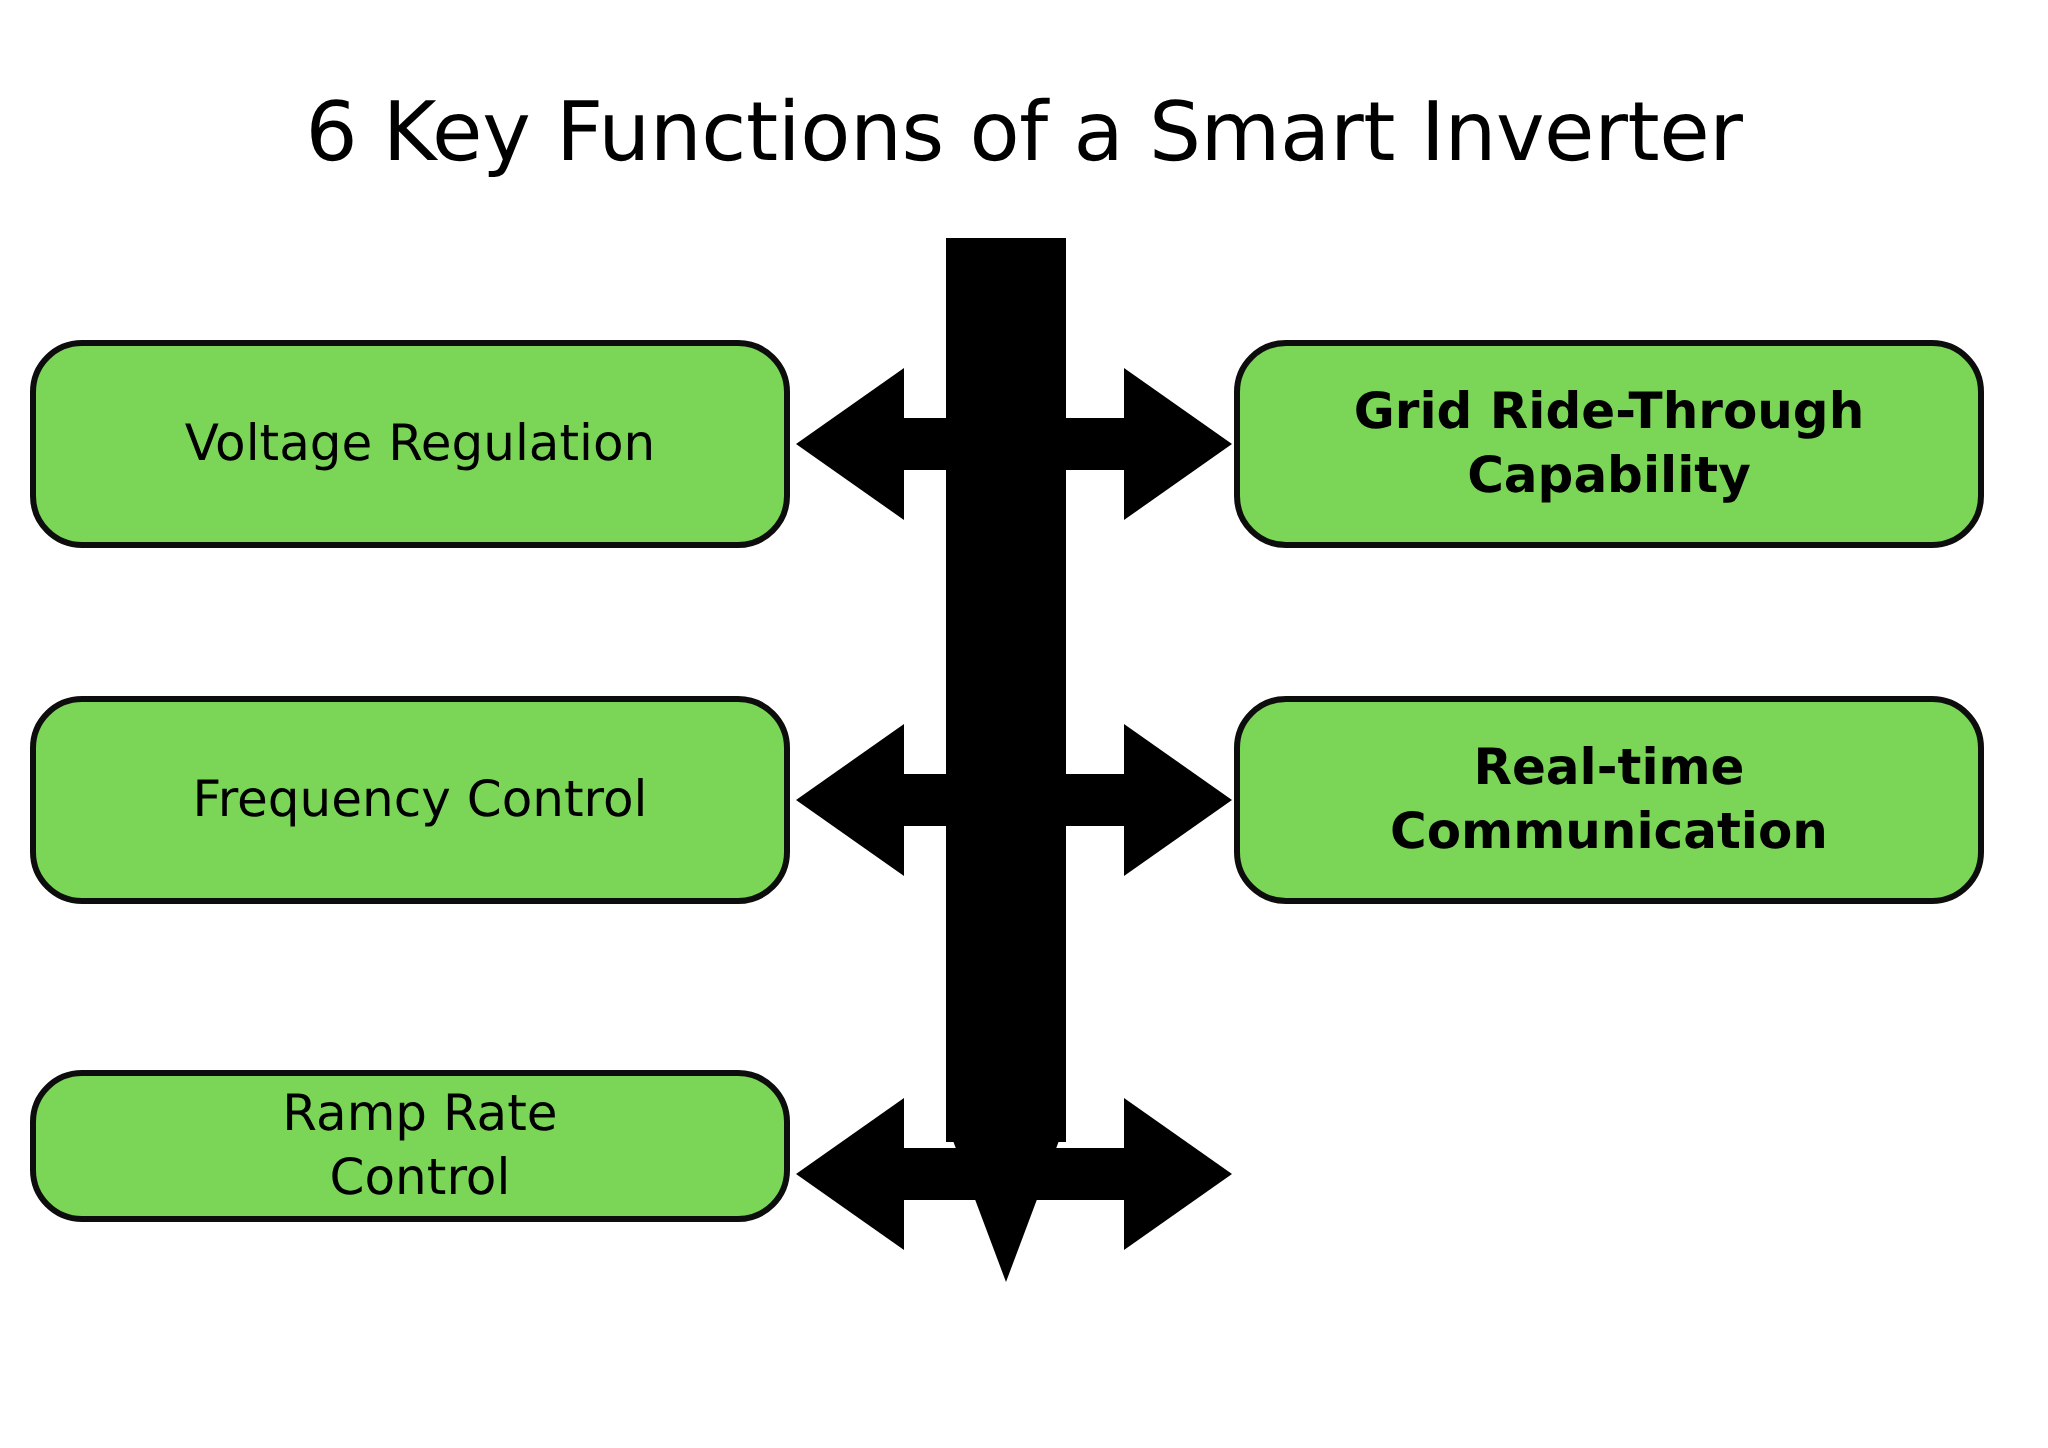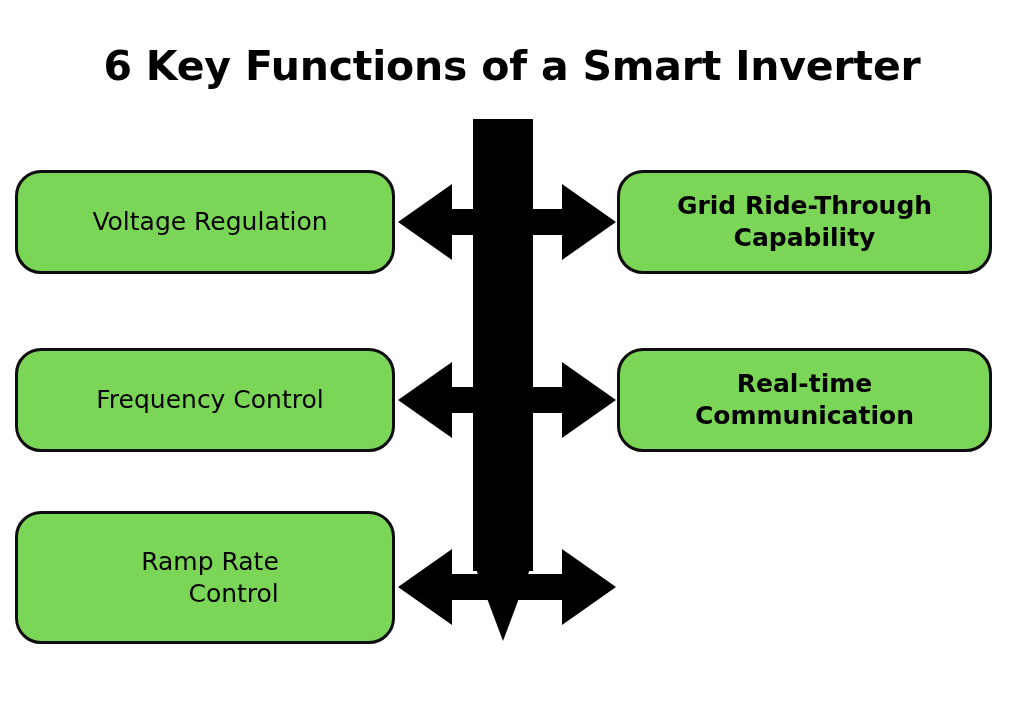--- a/index.html
+++ b/index.html
@@ -17,21 +17,21 @@
     background: #ffffff;
     overflow: hidden;
   }
   #title {
     position: absolute;
     left: 0;
     top: 42px;
     width: 1024px;
     text-align: center;
     font-family: "DejaVu Sans", sans-serif;
-    font-weight: 700;
+    font-weight: 400;
     font-size: 41px;
     letter-spacing: -0.2px;
     color: #000000;
     white-space: nowrap;
   }
 
   
   #spine-layer {
     position: absolute;
     left: 0;
@@ -58,21 +58,21 @@
   }
 
   .node-label {
     display: block;
     white-space: pre-line;
   }
 
   
   .row1 { top: 170px; height: 104px; }
   .row2 { top: 348px; height: 104px; }
-  .row3 { top: 511px; height: 133px; text-align: right; }
+  .row3 { top: 535px; height: 76px; }
 
   .left-col  { left: 15px;  width: 380px; padding-left: 24px; }
   .right-col { left: 617px; width: 375px; font-weight: bold; }
 </style>
 </head>
 <body>
 
 <div id="canvas">
 
   <div id="title">6 Key Functions of a Smart Inverter</div>

